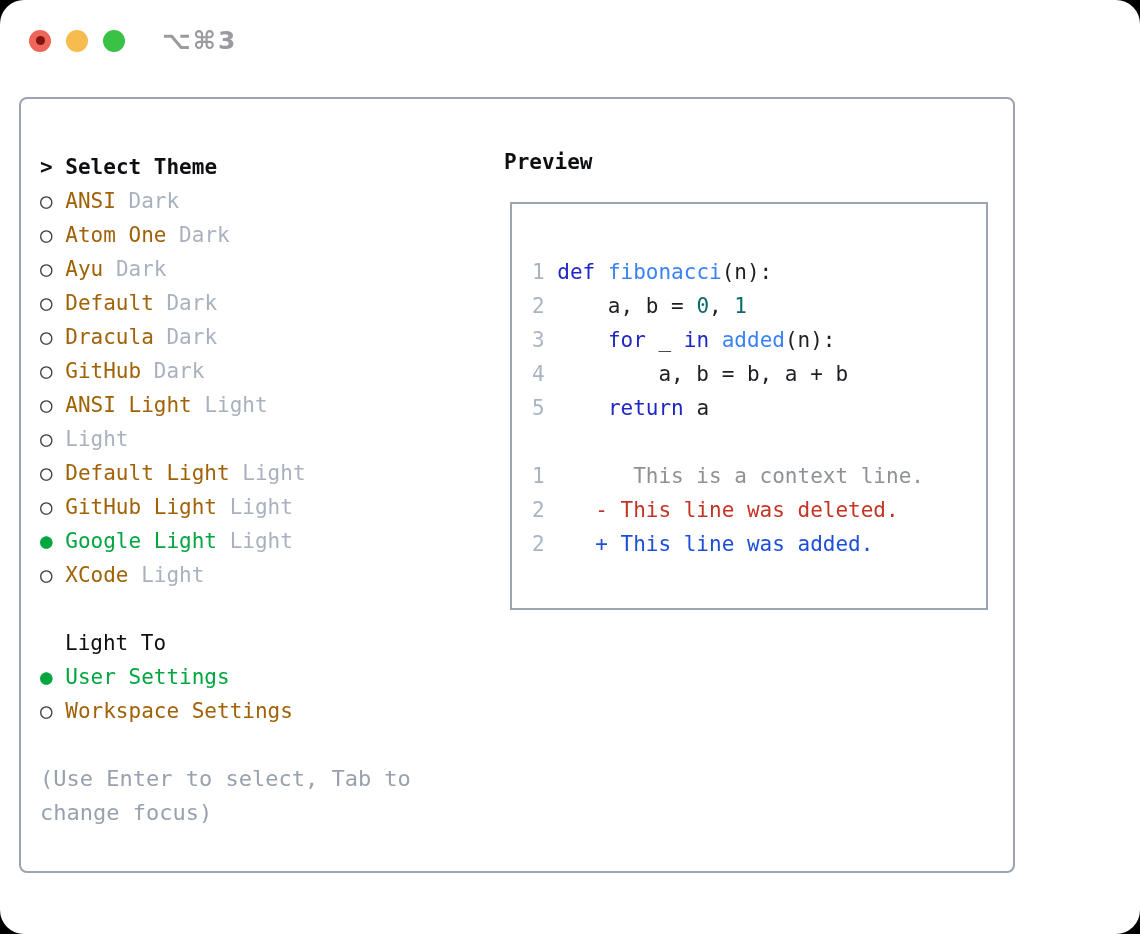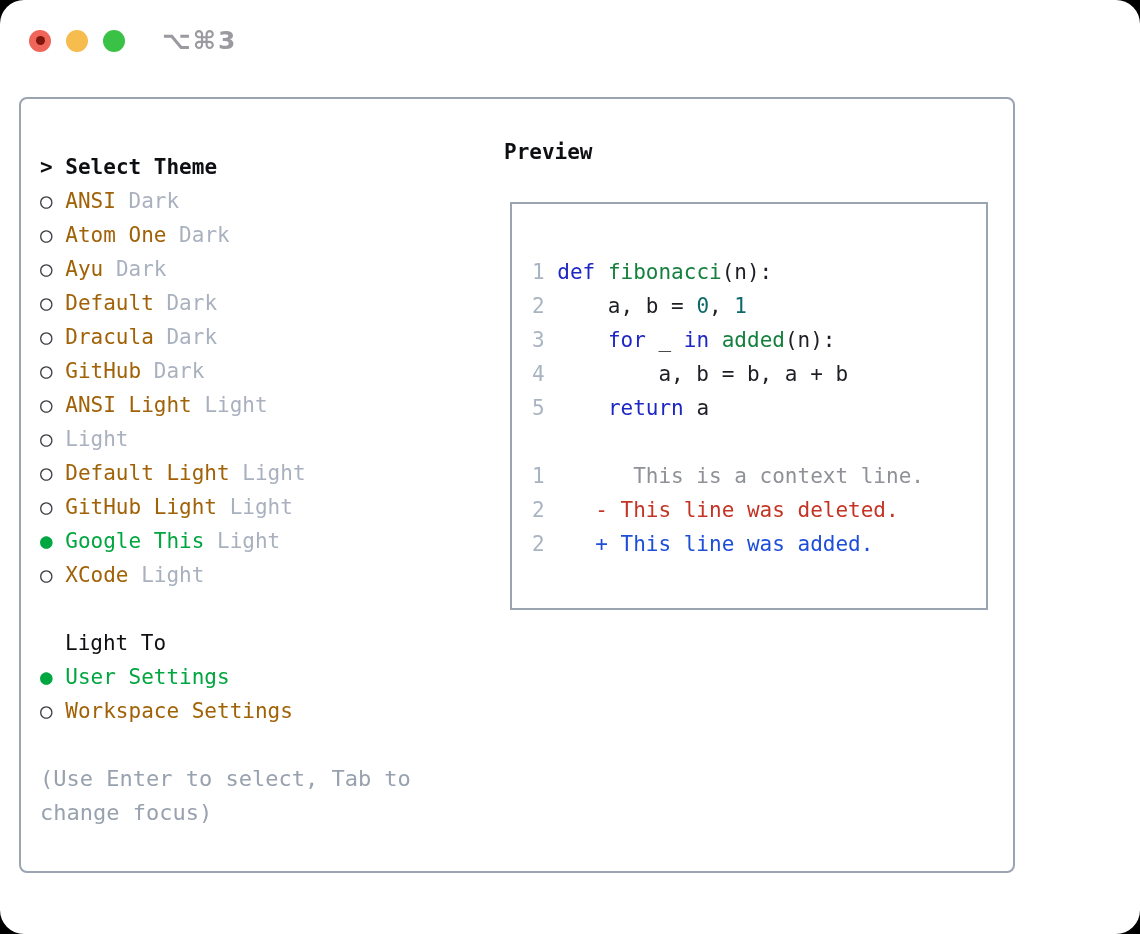--- a/index.html
+++ b/index.html
@@ -51,37 +51,37 @@
   .badge{color:#a9b1bf;}
   .marker{color:#3c3f45;}
   .sel{color:#00a63f;}
   .apply-hdr{color:#0d0f12;padding-left:25px;}
   .help{
     margin-top:34px;
     color:#98a1ae;white-space:pre-line;line-height:34px;font-size:22px;
   }
   
   .preview-title{
-    position:absolute;left:483px;top:36px;
+    position:absolute;left:483px;top:46px;
     height:34px;line-height:34px;
     font-size:21px;font-weight:bold;color:#0d0f12;
   }
   .preview-box{
     position:absolute;left:489px;top:103px;
     width:478px;height:408px;
     box-sizing:border-box;
     border:2px solid #9ba4b1;
     padding:51px 0 0 20px;
     font-size:21px;line-height:34px;
     overflow:hidden;
   }
   .pline{height:34px;display:flex;white-space:pre;}
   .lnum{color:#a9b4c2;}
   .c-kwd{color:#1e27c4;}
-  .c-fn{color:#15803d;}
+  .c-fn{color:#3b82f6;}
   .c-lit{color:#0e6a6a;}
   .c-plain{color:#1d1f24;}
   .c-ctx{color:#8e9196;}
   .c-del{color:#c43425;}
   .c-add{color:#1d4ed8;}
 </style>
 </head>
 <body>
 
 <div class="window">
@@ -106,21 +106,21 @@
           <div class="row"><span class="marker">○</span><span class="item-name"> ANSI</span><span class="badge"> Dark</span></div>
           <div class="row"><span class="marker">○</span><span class="item-name"> Atom One</span><span class="badge"> Dark</span></div>
           <div class="row"><span class="marker">○</span><span class="item-name"> Ayu</span><span class="badge"> Dark</span></div>
           <div class="row"><span class="marker">○</span><span class="item-name"> Default</span><span class="badge"> Dark</span></div>
           <div class="row"><span class="marker">○</span><span class="item-name"> Dracula</span><span class="badge"> Dark</span></div>
           <div class="row"><span class="marker">○</span><span class="item-name"> GitHub</span><span class="badge"> Dark</span></div>
           <div class="row"><span class="marker">○</span><span class="item-name"> ANSI Light</span><span class="badge"> Light</span></div>
           <div class="row"><span class="marker">○</span><span class="badge"> Light</span></div>
           <div class="row"><span class="marker">○</span><span class="item-name"> Default Light</span><span class="badge"> Light</span></div>
           <div class="row"><span class="marker">○</span><span class="item-name"> GitHub Light</span><span class="badge"> Light</span></div>
-          <div class="row"><span class="marker sel">●</span><span class="item-name sel"> Google This</span><span class="badge"> Light</span></div>
+          <div class="row"><span class="marker sel">●</span><span class="item-name sel"> Google Light</span><span class="badge"> Light</span></div>
           <div class="row"><span class="marker">○</span><span class="item-name"> XCode</span><span class="badge"> Light</span></div>
         </div>
 
       <div class="row-spacer"></div>
 
       <div class="row apply-hdr">
         <span>Light To</span>
       </div>
 
       <div id="apply-list">

